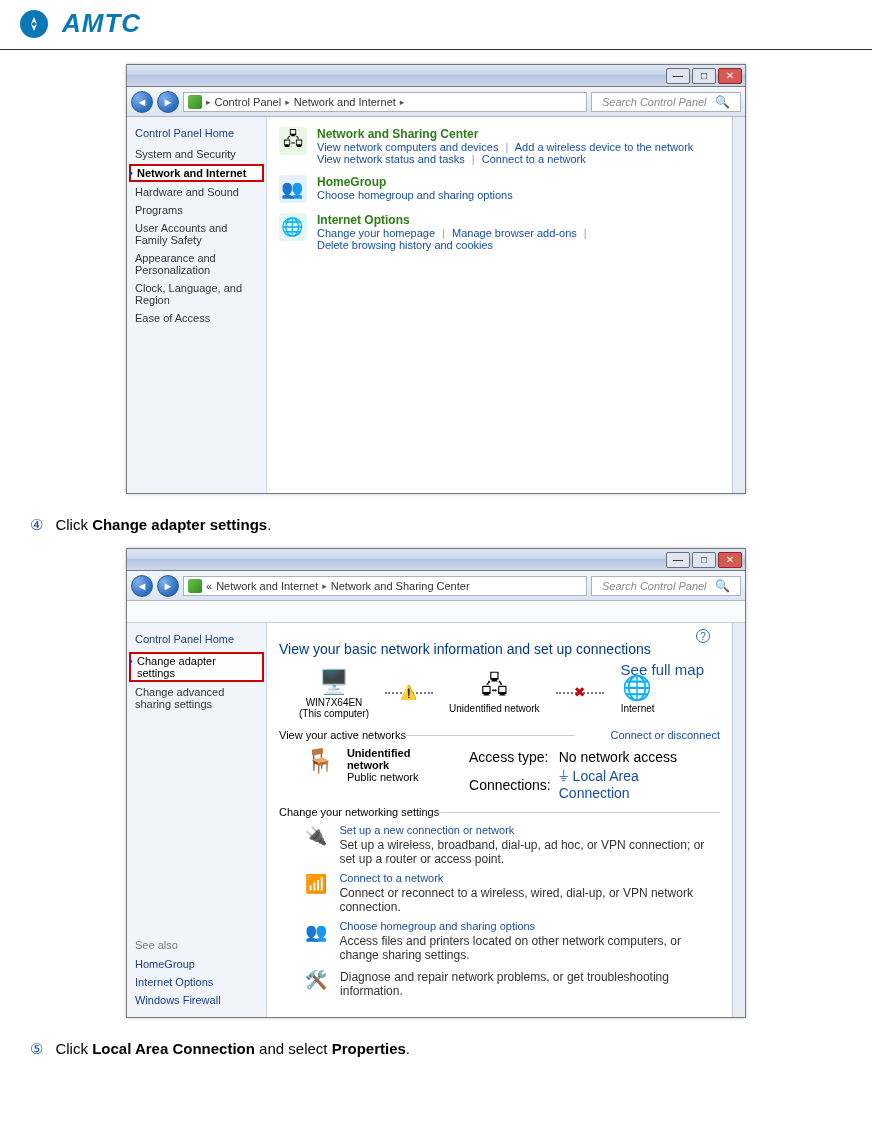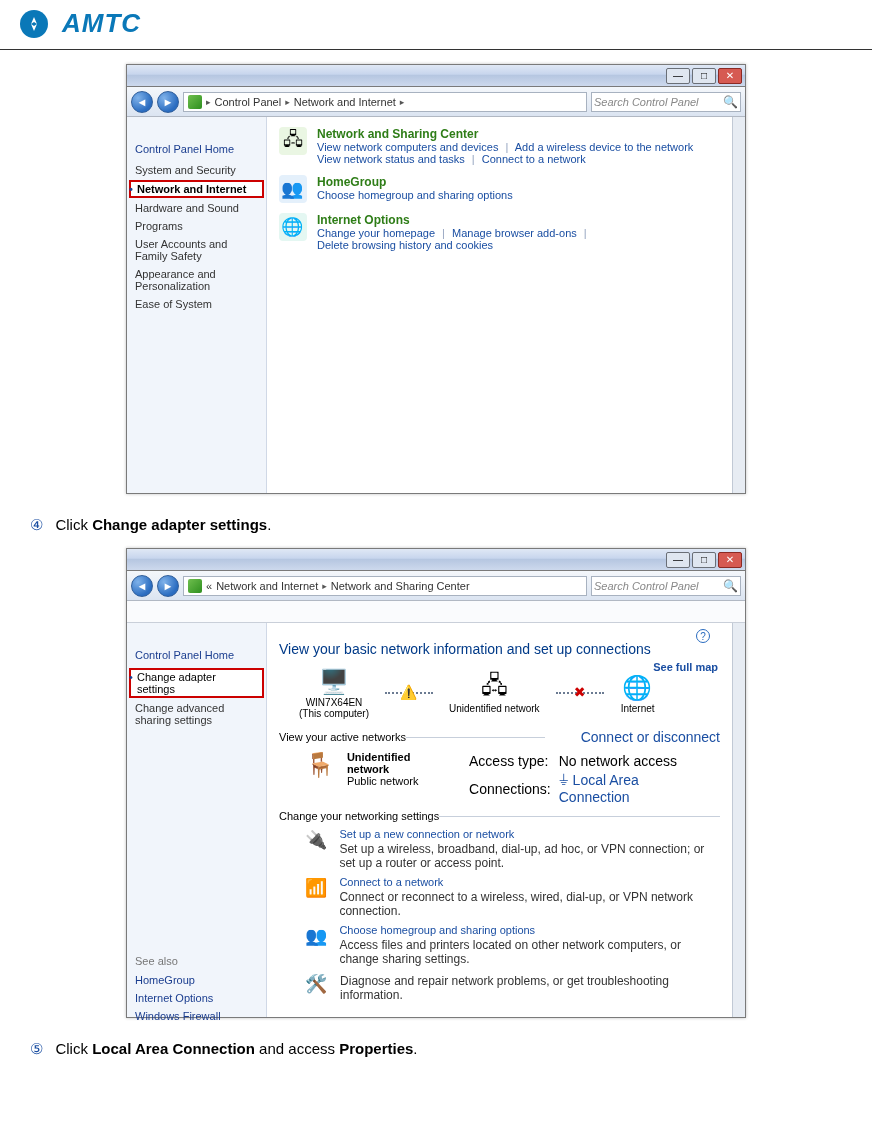--- a/index.html
+++ b/index.html
@@ -63,31 +63,31 @@
     color: #333;
   }
   .crumb-icon {
     width: 14px; height: 14px;
     background: linear-gradient(135deg,#6fbf4e,#2e8f1f);
     border-radius: 2px;
   }
   .crumb-sep { color: #555; font-size: 9px; }
   .search {
     width: 150px; height: 20px; border: 1px solid #a8b2c0; background: #fff;
-    display: flex; align-items: center; padding: 0 2px; gap: 4px;
+    display: flex; align-items: center; padding: 0 10px; gap: 4px;
   }
   .search-txt { color: #888; font-style: italic; flex: 1; }
   .search-icon { color: #3b6aa0; font-size: 12px; }
   .content { display: flex; flex: 1; min-height: 0; }
   .sidebar {
     width: 140px; background: #f1f5fb;
     border-right: 1px solid #d0d8e6;
     padding: 6px 0;
   }
-  .side-head { font-size: 11px; color: #1a3d8f; padding: 4px 8px 6px; margin-top: 16px; }
+  .side-head { font-size: 11px; color: #1a3d8f; padding: 4px 8px 6px; }
   .side-item { padding: 3px 8px; color: #1a3d8f; }
   .side-item.plain { color: #333; }
   .side-item.sel {
     border: 2px solid #c00; padding: 1px 6px; margin: 1px 2px;
     background: #fff; color: #000; font-weight: 600;
     position: relative;
   }
   .side-item.sel::before {
     content: "•"; color: #1a3d8f; position: absolute; left: -2px;
   }
@@ -116,25 +116,25 @@
   }
   .headline { color: #003a88; font-size: 14px; padding: 8px 0 10px; }
   .maprow { display: flex; align-items: center; gap: 16px; justify-content: flex-start; padding-left: 20px; }
   .mapitem { display: flex; flex-direction: column; align-items: center; font-size: 10px; }
   .mapicon { width: 36px; height: 30px; display: flex; align-items: center; justify-content: center; font-size: 24px; }
   .mapline { width: 48px; border-top: 2px dotted #6b7b92; position: relative; }
   .mapline .warn, .mapline .err {
     position: absolute; top: -10px; left: 50%; transform: translateX(-50%);
     font-size: 14px;
   }
-  .seefull { position: absolute; top: 38px; right: 14px; color: #1a4ea2; font-size: 11px; font-weight: bold; }
+  .seefull { position: absolute; top: 38px; right: 28px; color: #1a4ea2; font-size: 15px; }
   .help { position: absolute; top: 6px; right: 22px; width: 14px; height: 14px; border-radius: 50%; border: 1px solid #2a6cc0; color: #2a6cc0; text-align: center; font-size: 10px; line-height: 13px; }
   .active-row { display: flex; align-items: center; margin: 10px 0 4px; }
   .active-row .line { flex: 1; border-top: 1px solid #c7cfdb; }
-  .conn { color: #1a4ea2; font-size: 14px; white-space: nowrap; margin-left: 36px; }
+  .conn { color: #1a4ea2; font-size: 11px; white-space: nowrap; margin-left: 36px; }
   .netblock { display: flex; gap: 12px; align-items: flex-start; margin-left: 26px; margin-top: 6px; }
   .bench { font-size: 24px; }
   .netname { font-weight: 600; }
   .nettype {}
   .netprops { margin-left: auto; font-size: 14px; }
   .netprops td { padding: 0 6px 1px 0; }
   .lac { color: #1a4ea2; }
   .section-title { margin: 2px 0 4px; }
   .setnode { display: flex; gap: 12px; margin: 6px 0 4px 26px; }
   .seticon { width: 24px; height: 24px; font-size: 18px; display: flex; align-items: center; justify-content: center; }
@@ -181,21 +181,22 @@
   </div>
   <div class="content">
     <div class="sidebar">
       <div class="side-head">Control Panel Home</div>
       <div class="side-item plain">System and Security</div>
       <div class="side-item sel">Network and Internet</div>
       <div class="side-item plain">Hardware and Sound</div>
       <div class="side-item plain">Programs</div>
       <div class="side-item plain">User Accounts and Family Safety</div>
       <div class="side-item plain">Appearance and Personalization</div>
-      <div class="side-item plain">Ease of System</div>
+      <div class="side-item plain">Clock, Language, and Region</div>
+      <div class="side-item plain">Ease of Access</div>
     </div>
     <div class="main">
       <div class="cat">
         <div class="cat-icon">🖧</div>
         <div class="cat-body">
           <div class="cat-title">Network and Sharing Center</div>
           <div>
             <span class="cat-link">View network computers and devices</span>
             <span class="sep">|</span>
             <span class="cat-link">Add a wireless device to the network</span>
@@ -358,15 +359,15 @@
         </div>
       </div>
     </div>
     <div class="win-scroll"></div>
   </div>
 </div>
 
 <div class="instr">
   <span class="num">⑤</span>
   <span>
-    <span>Click </span><b>Local Area Connection</b><span> and access </span><b>Properties</b><span>.</span>
+    <span>Click </span><b>Local Area Connection</b><span> and select </span><b>Properties</b><span>.</span>
   </span>
 </div>
 
 </body></html>

